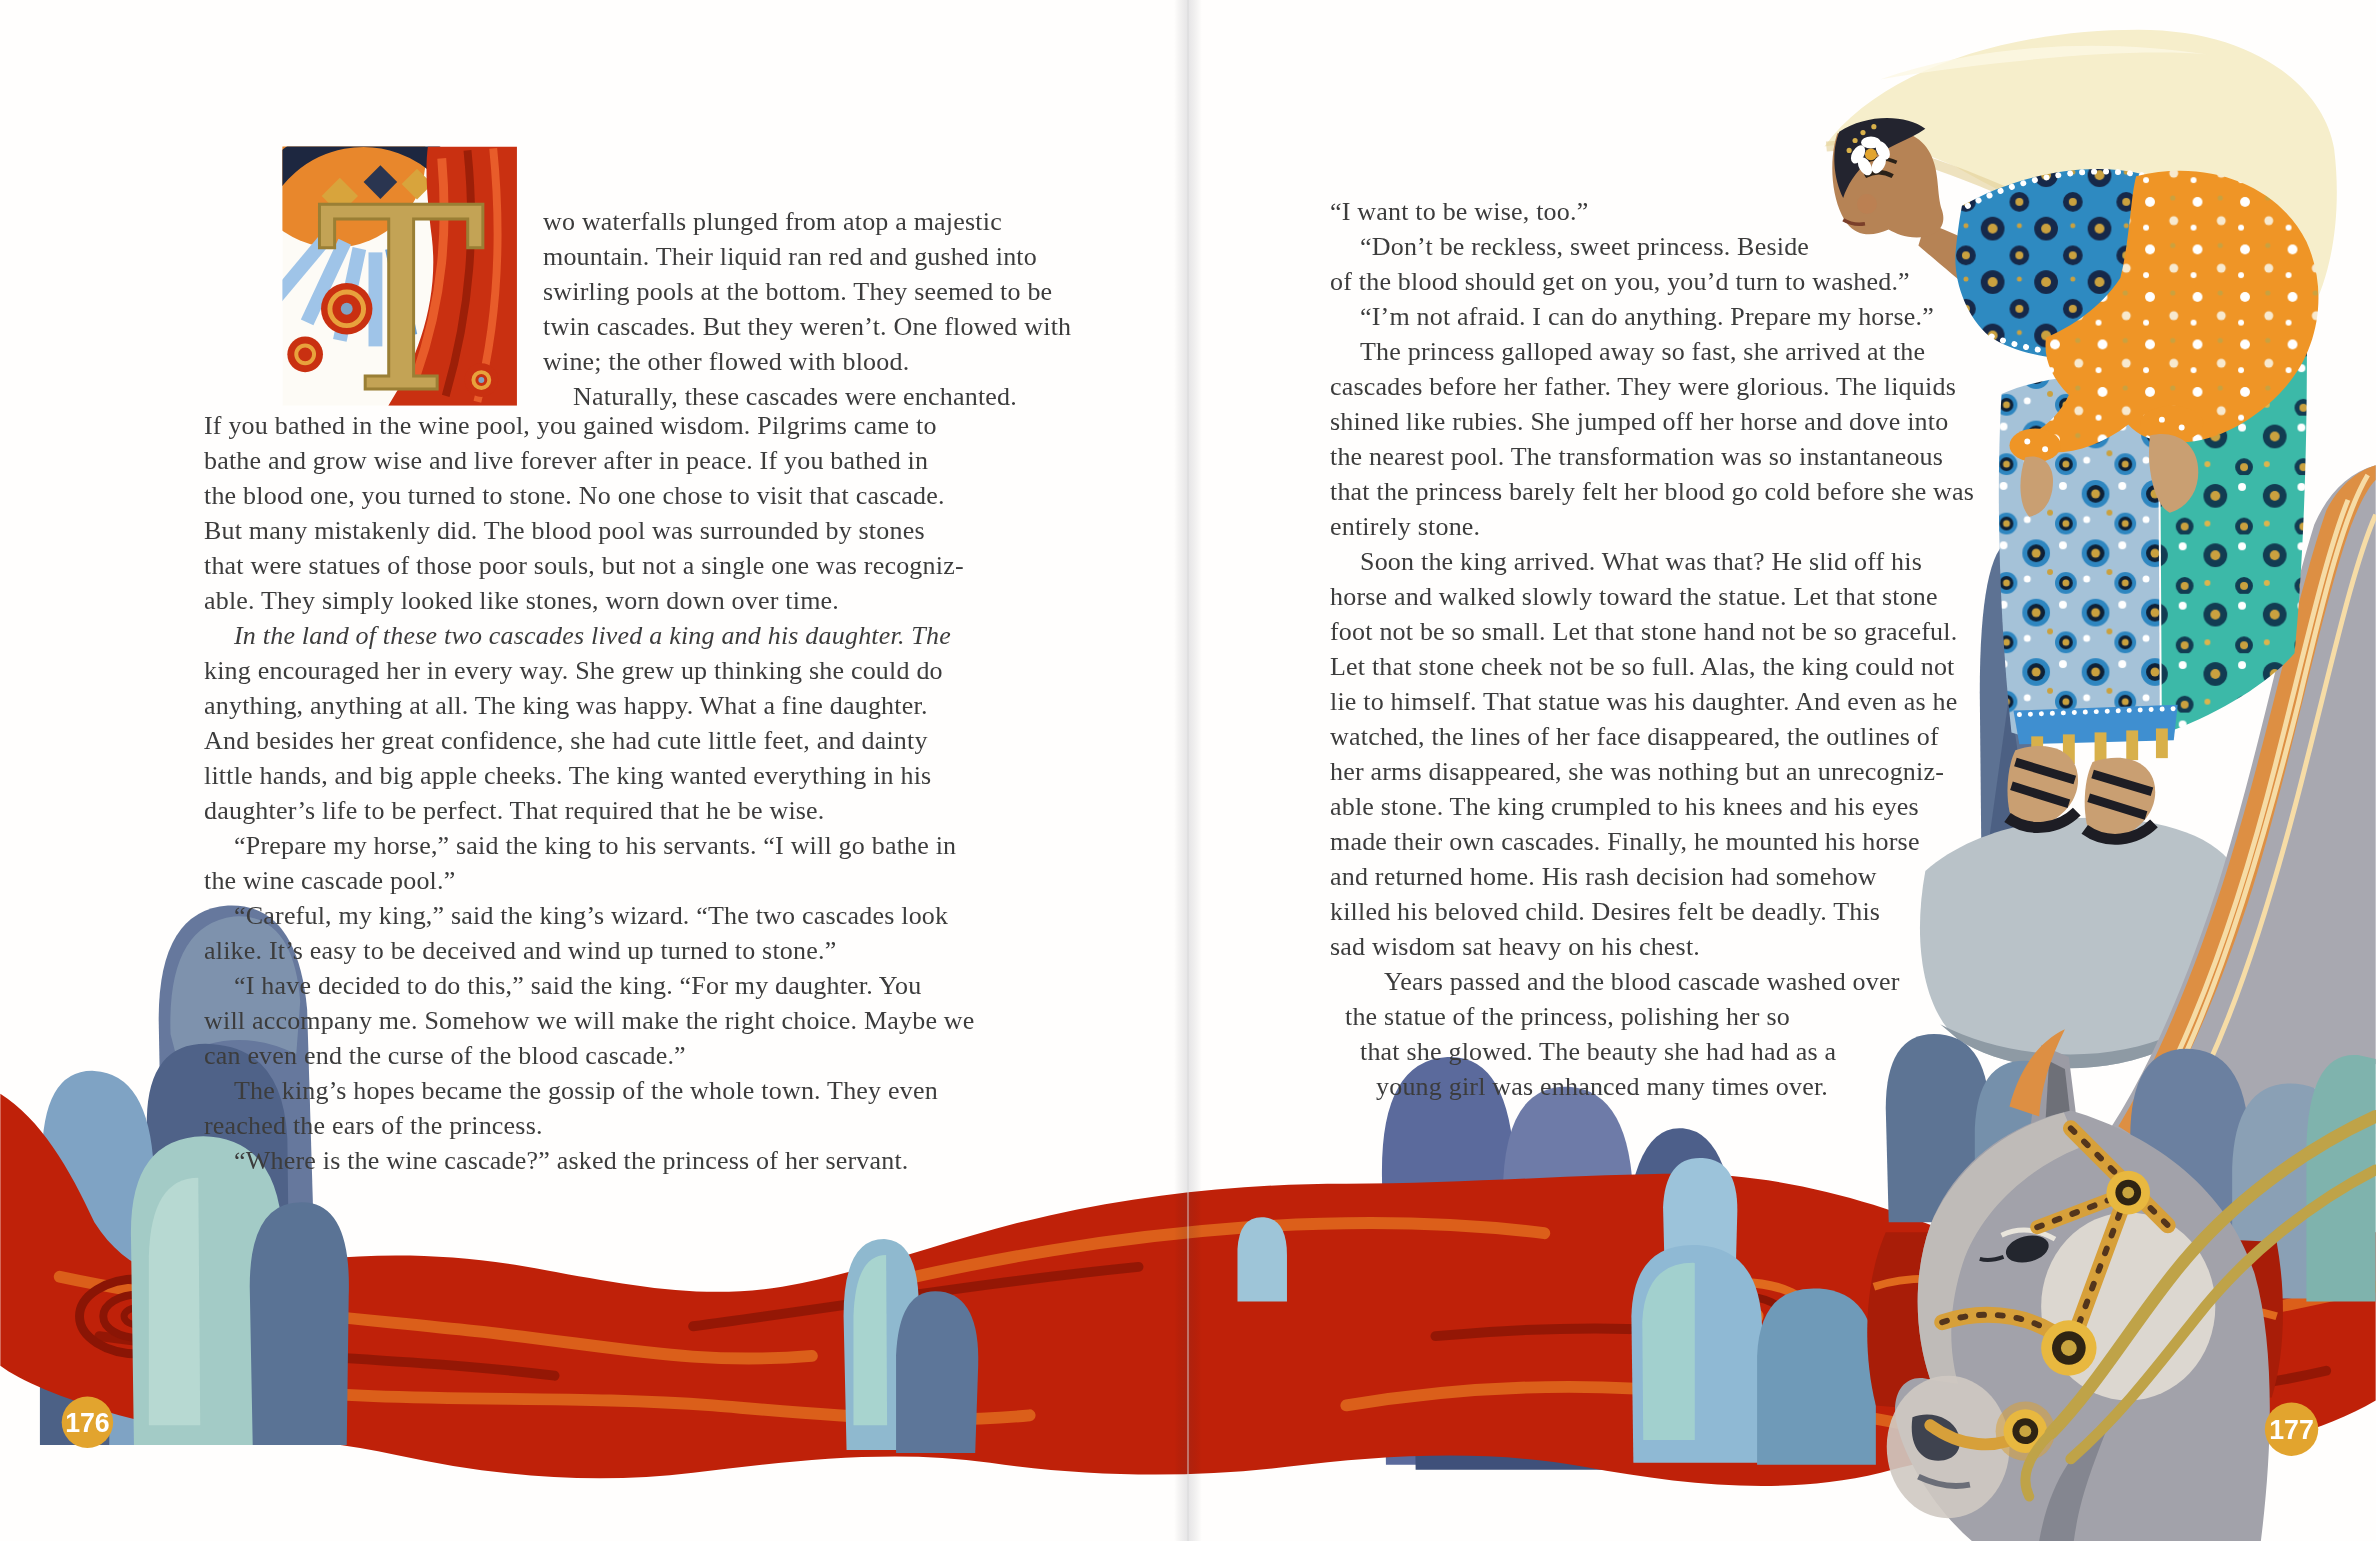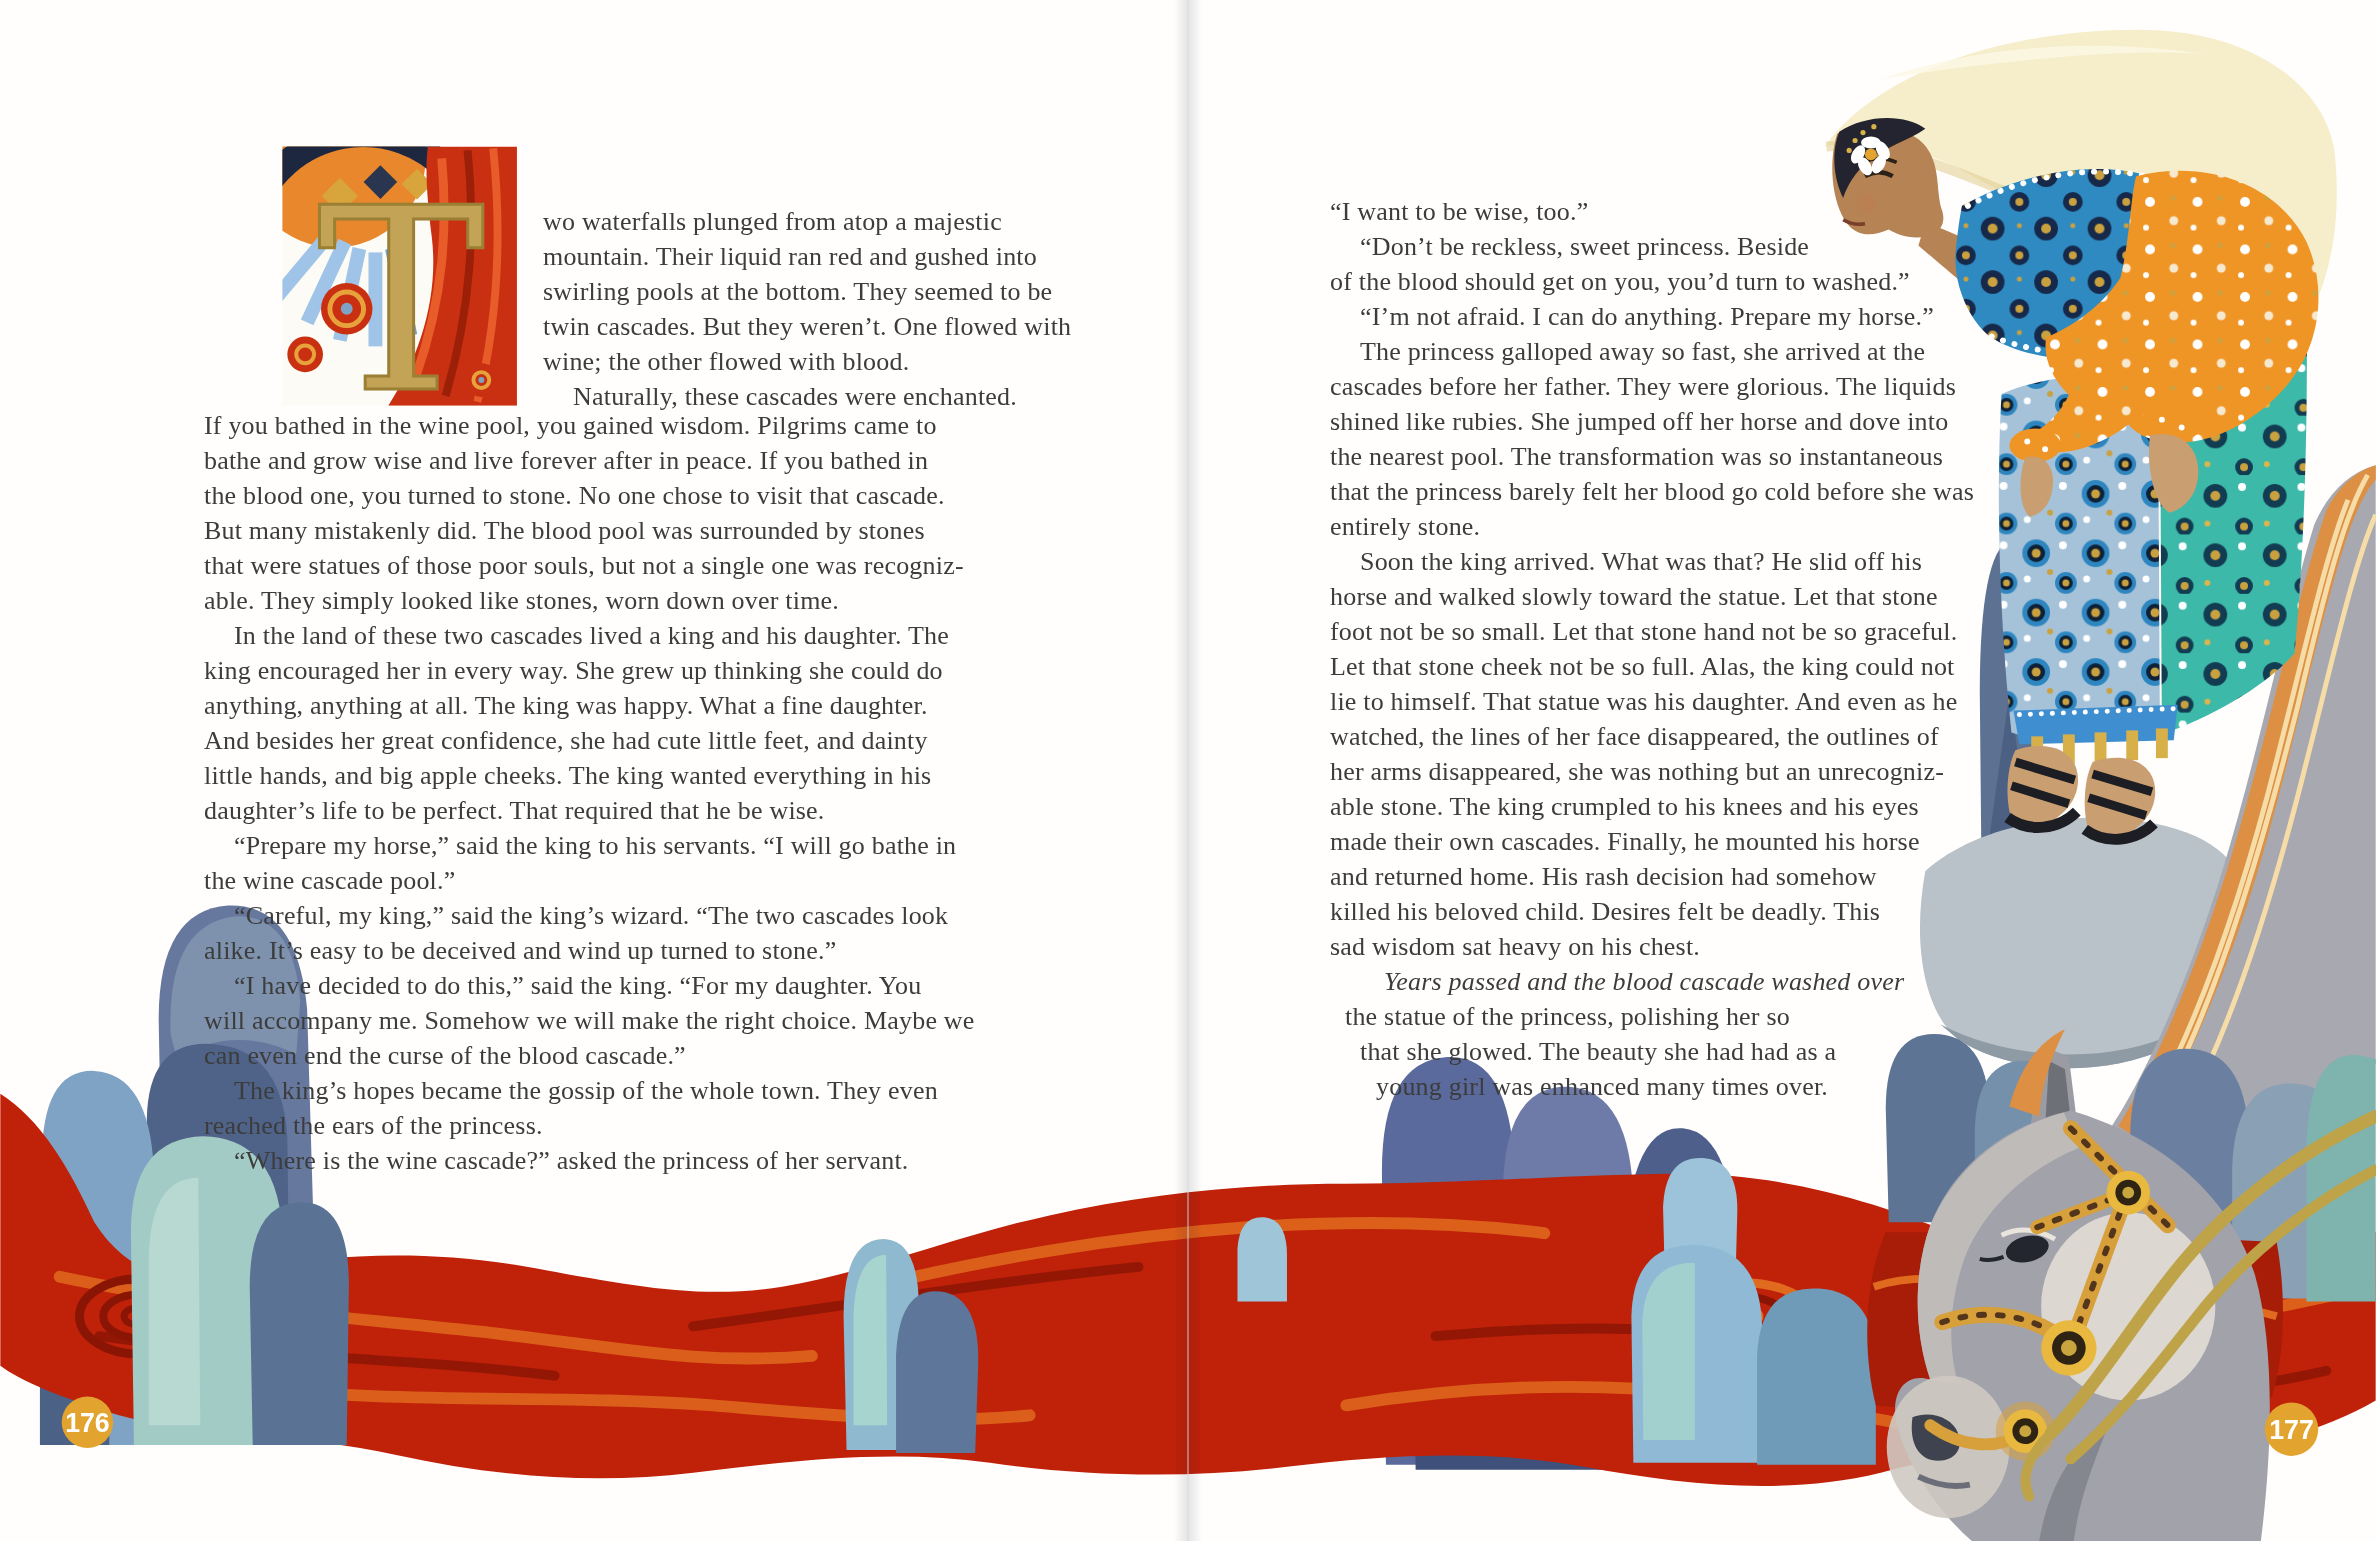--- a/index.html
+++ b/index.html
@@ -332,21 +332,21 @@
         <div class="line">wine; the other flowed with blood.</div>
         <div class="line" style="padding-left: 30px;">Naturally, these cascades were enchanted.</div>
       </div>
     <div class="textblock" style="left:204px; top:408px; width:881px;">
         <div class="line">If you bathed in the wine pool, you gained wisdom. Pilgrims came to</div>
         <div class="line">bathe and grow wise and live forever after in peace. If you bathed in</div>
         <div class="line">the blood one, you turned to stone. No one chose to visit that cascade.</div>
         <div class="line">But many mistakenly did. The blood pool was surrounded by stones</div>
         <div class="line">that were statues of those poor souls, but not a single one was recogniz-</div>
         <div class="line">able. They simply looked like stones, worn down over time.</div>
-        <div class="line" style="padding-left: 30px;">In the land of these two cascades lived a king and his daughter. The</div>
+        <div class="line" style="padding-left: 30px; font-style: italic;">In the land of these two cascades lived a king and his daughter. The</div>
         <div class="line">king encouraged her in every way. She grew up thinking she could do</div>
         <div class="line">anything, anything at all. The king was happy. What a fine daughter.</div>
         <div class="line">And besides her great confidence, she had cute little feet, and dainty</div>
         <div class="line">little hands, and big apple cheeks. The king wanted everything in his</div>
         <div class="line">daughter’s life to be perfect. That required that he be wise.</div>
         <div class="line" style="padding-left: 30px;">“Prepare my horse,” said the king to his servants. “I will go bathe in</div>
         <div class="line">the wine cascade pool.”</div>
         <div class="line" style="padding-left: 30px;">“Careful, my king,” said the king’s wizard. “The two cascades look</div>
         <div class="line">alike. It’s easy to be deceived and wind up turned to stone.”</div>
         <div class="line" style="padding-left: 30px;">“I have decided to do this,” said the king. “For my daughter. You</div>
@@ -375,21 +375,21 @@
         <div class="line">foot not be so small. Let that stone hand not be so graceful.</div>
         <div class="line">Let that stone cheek not be so full. Alas, the king could not</div>
         <div class="line">lie to himself. That statue was his daughter. And even as he</div>
         <div class="line">watched, the lines of her face disappeared, the outlines of</div>
         <div class="line">her arms disappeared, she was nothing but an unrecogniz-</div>
         <div class="line">able stone. The king crumpled to his knees and his eyes</div>
         <div class="line">made their own cascades. Finally, he mounted his horse</div>
         <div class="line">and returned home. His rash decision had somehow</div>
         <div class="line">killed his beloved child. Desires felt be deadly. This</div>
         <div class="line">sad wisdom sat heavy on his chest.</div>
-        <div class="line" style="padding-left: 54px; font-style: italic;">Years passed and the blood cascade washed over</div>
+        <div class="line" style="padding-left: 54px;">Years passed and the blood cascade washed over</div>
         <div class="line" style="padding-left: 15px;">the statue of the princess, polishing her so</div>
         <div class="line" style="padding-left: 30px;">that she glowed. The beauty she had had as a</div>
         <div class="line" style="padding-left: 46px;">young girl was enhanced many times over.</div>
       </div>
   </div>
 
 </div>
 
 
 </body></html>

